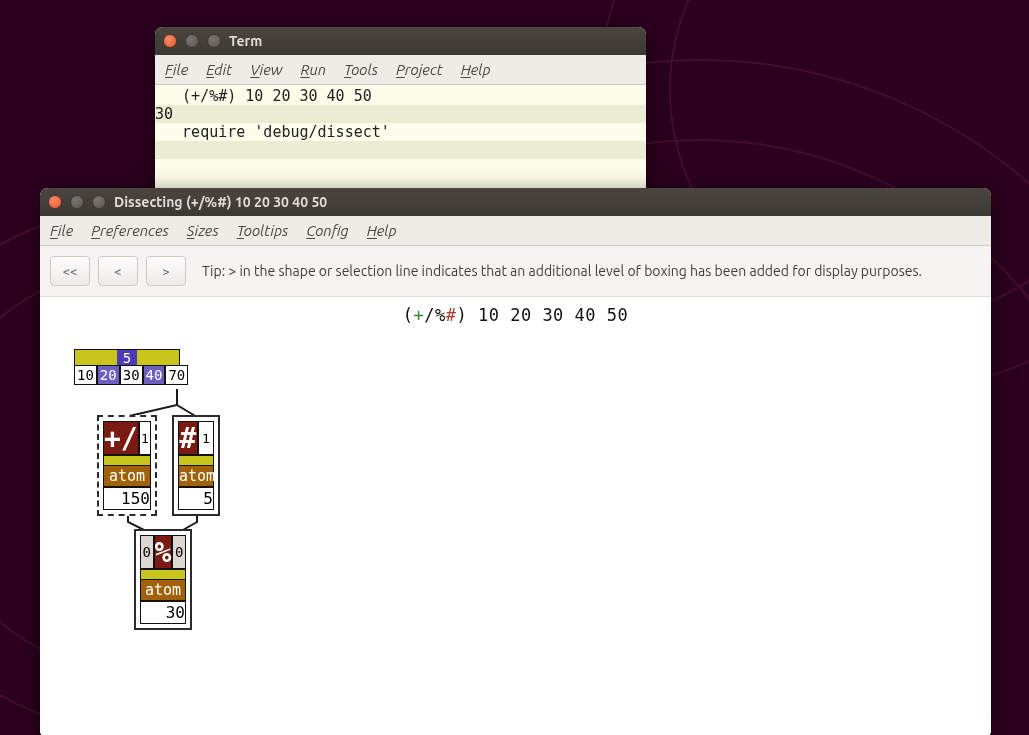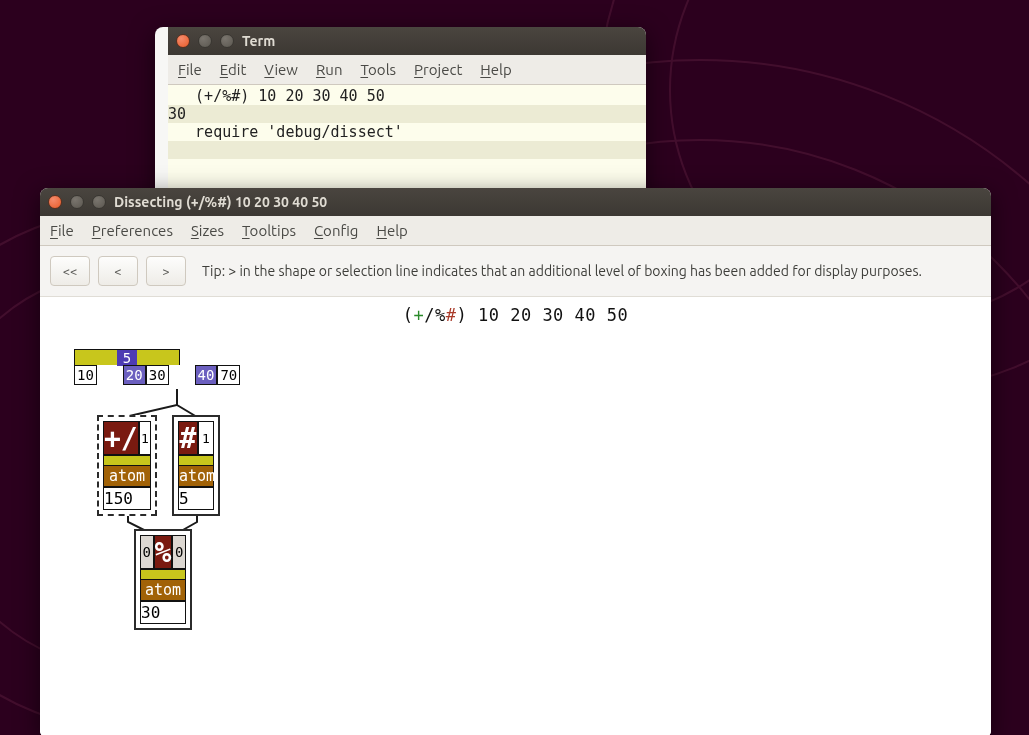--- a/index.html
+++ b/index.html
@@ -36,21 +36,21 @@
     display: inline-block;
   }
   .wbtn.close { background: radial-gradient(circle at 35% 30%, #f58b6c, #e85b28); border:1px solid #5a3020;}
   .wbtn.min, .wbtn.max { background: radial-gradient(circle at 35% 30%, #7a756e, #5b5750); border:1px solid #3a3732;}
   .menubar {
     height: 30px;
     background: #eeece7;
     border-bottom: 1px solid #cfc9bf;
     display: flex; align-items: center;
     padding: 0 10px; gap: 18px;
-    color: #4a4a46; font-size: 15px;
+    color: #4a4a46; font-size: 15px; font-style: italic;
   }
   .menubar span { cursor: default; }
   .mn-u { text-decoration: underline; text-underline-offset: 2px; }
 
   
   .term-body {
     background: #fdfdec;
     font-family: "DejaVu Sans Mono", monospace;
     font-size: 15px; line-height: 18px;
     color: #222;
@@ -98,21 +98,21 @@
 
   
   .cell-row { display:flex;justify-content:flex-end; }
   .cell {
     border: 1px solid #111;
     min-width: 20px; height: 20px;
     display:flex; align-items:center; justify-content:center;
     font-size: 14px; background:#fff;
     padding: 0 2px;
   }
-  .cell.hi { background:#6b5fbf; color:#fff;margin-left:26px; }
+  .cell.hi { background:#6b5fbf; color:#fff; }
   .hdr {
     height: 16px; background: #c8c61c;
     border: 1px solid #111; border-bottom:none;
     display:flex; align-items:center; justify-content:center;
     font-size: 14px; color:#fff;
   }
   .hdr .count { background:#4d3bb3; color:#fff; padding:0 6px;}
   .nodebox { position:absolute; border:2px solid #2b2b2b; padding:4px; background:#fff;}
   .dashed { border-style: dashed; }
 
@@ -127,40 +127,40 @@
     font-size:13px; display:flex; align-items:center; justify-content:center;
   }
   .atom {
     background:#a16207; color:#fff;
     border:1px solid #111;
     font-size:15px; text-align:center;
     padding: 1px 0;
   }
   .atom-hdr-k { background:#c8c61c; height:10px; border:1px solid #111; border-bottom:none;}
   .result {
-    border:1px solid #111; background:#fff; text-align:left;
+    border:1px solid #111; background:#fff; text-align:right;
     font-size:16px; padding:1px 0;
   }
   .monad-side { width:16px; display:flex; align-items:center; justify-content:center;
     border:1px solid #111; background:#ddd8d2; font-size:14px;}
   svg.links { position:absolute; inset:0; pointer-events:none; }
 </style>
 </head>
 <body>
 
 <svg class="bg-swirl" viewBox="0 0 1029 735">
   <circle cx="900" cy="90" r="300"></circle>
     <circle cx="900" cy="90" r="230"></circle>
   <circle cx="700" cy="560" r="420"></circle>
     <circle cx="700" cy="560" r="500"></circle>
   <circle cx="130" cy="470" r="260"></circle>
     <circle cx="130" cy="470" r="200"></circle>
 </svg>
 
-<div class="window" style="left:155px; top:27px; width:491px;padding-left:13px;">
+<div class="window" style="left:155px; top:27px; width:491px;">
   <div class="titlebar">
     <span class="wbtn close"></span>
     <span class="wbtn min"></span>
     <span class="wbtn max"></span>
     <span>Term</span>
   </div>
   <div class="menubar">
     <span><span class="mn-u">F</span>ile</span>
     <span><span class="mn-u">E</span>dit</span>
     <span><span class="mn-u">V</span>iew</span>

